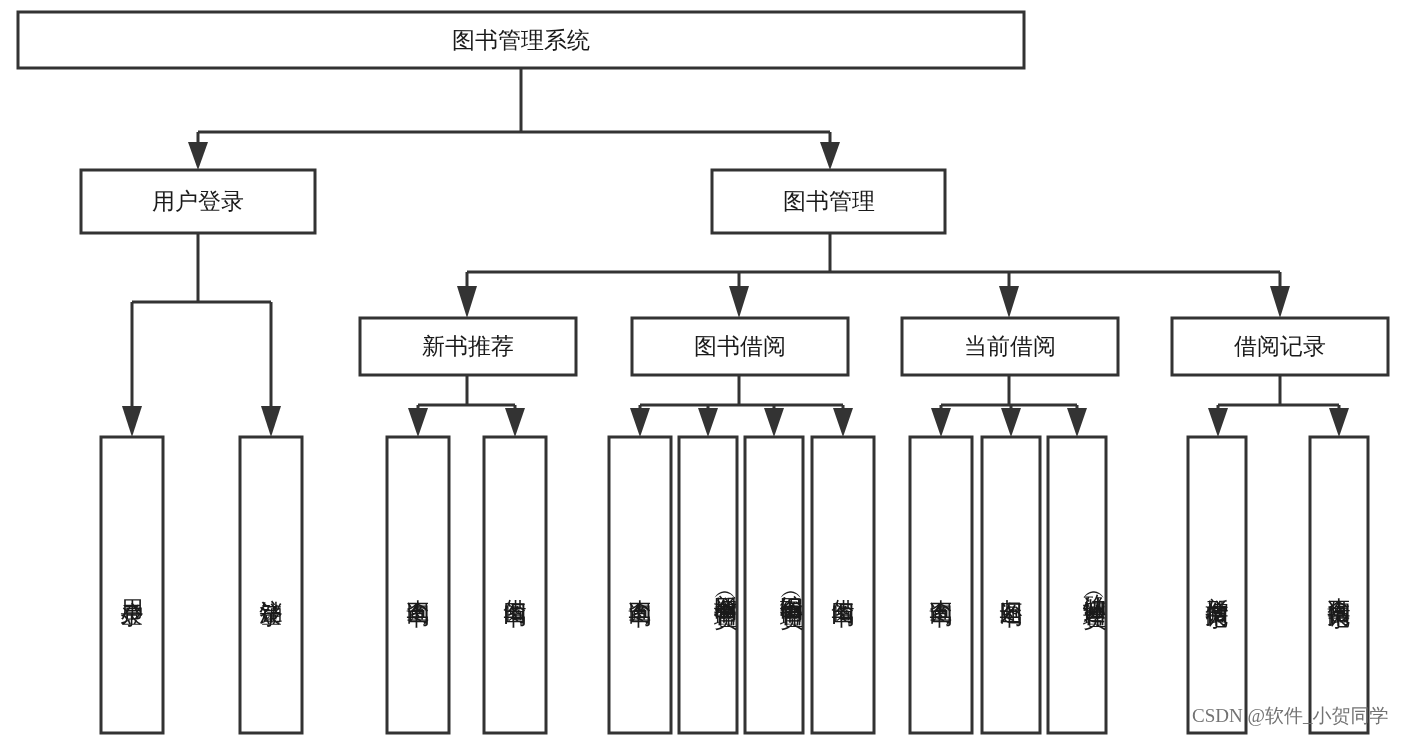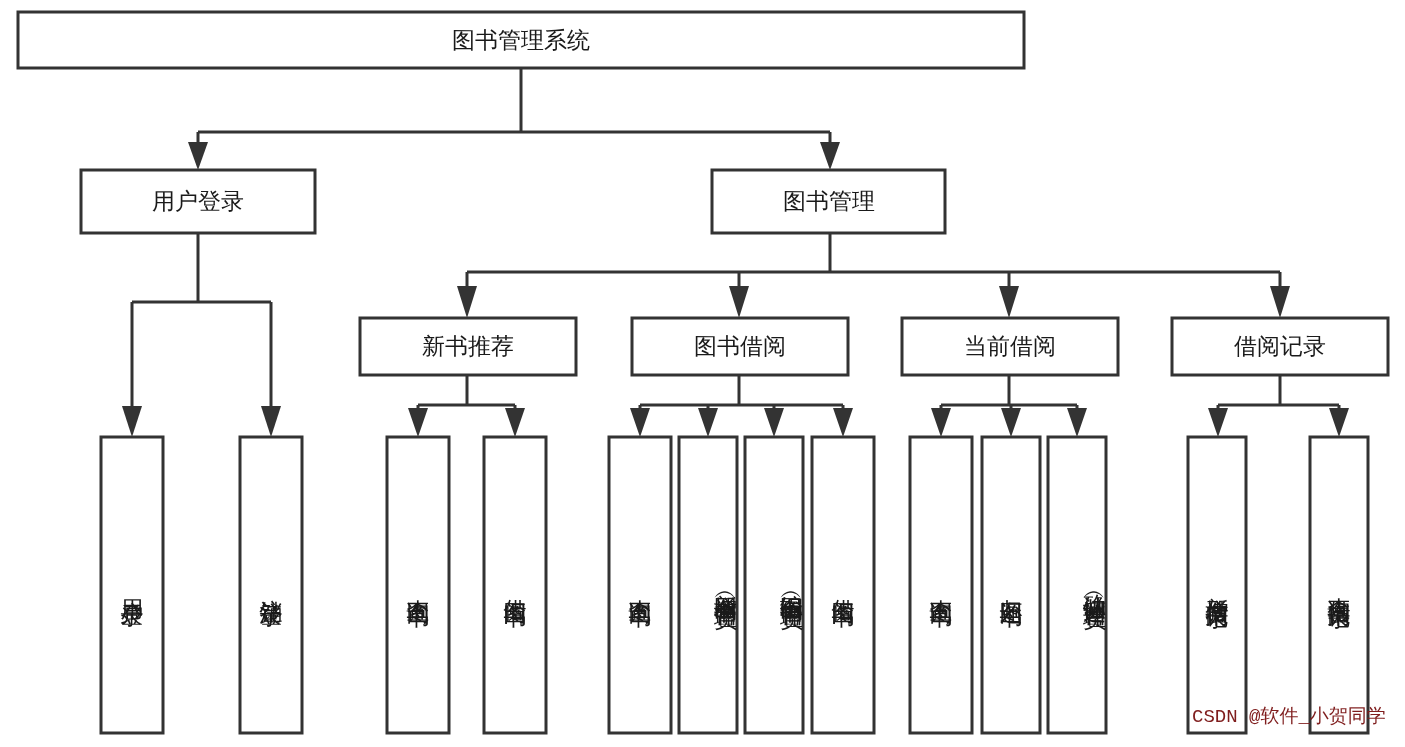--- a/index.html
+++ b/index.html
@@ -59,23 +59,23 @@
     line-height: 1;
     display: flex;
     align-items: center;
     justify-content: center;
     text-align: center;
     white-space: nowrap;
     pointer-events: none;
   }
   .watermark {
     position: absolute;
-    font-family: Liberation Mono, monospace;
+    font-family: Liberation Serif, serif;
     font-size: 19px;
-    color: #7f1d1d;
+    color: #737373;
     white-space: nowrap;
   }
 </style>
 </head>
 <body>
 
 <div id="diagram-root">
 
   <svg class="diagram-canvas" viewBox="0 0 1405 747">
 

